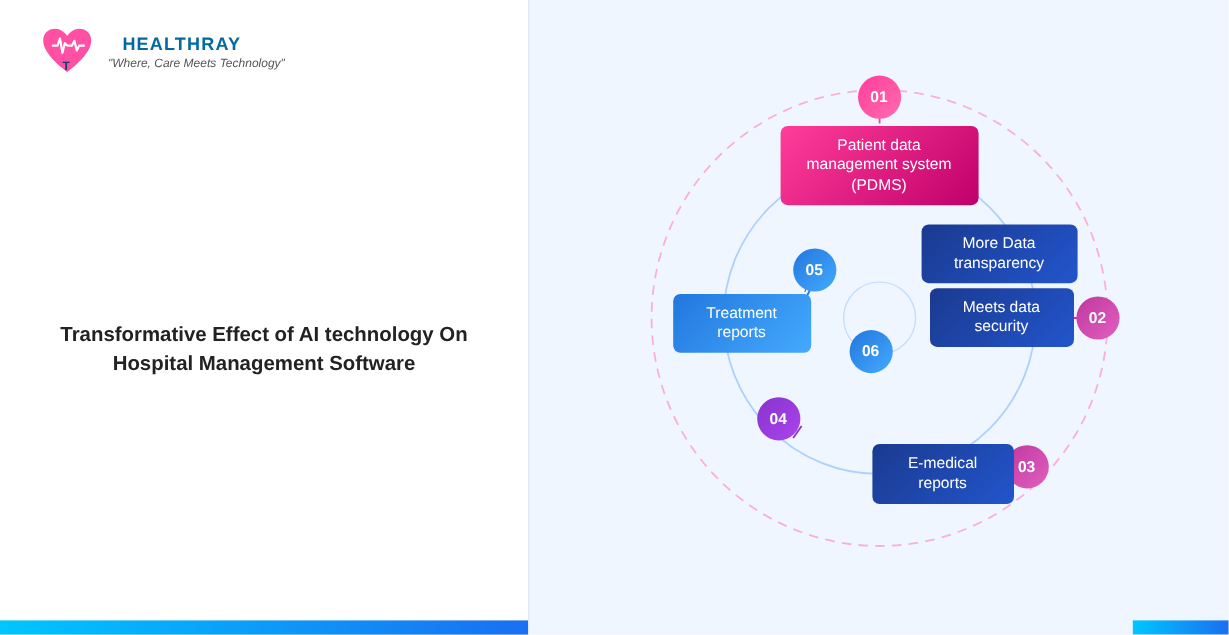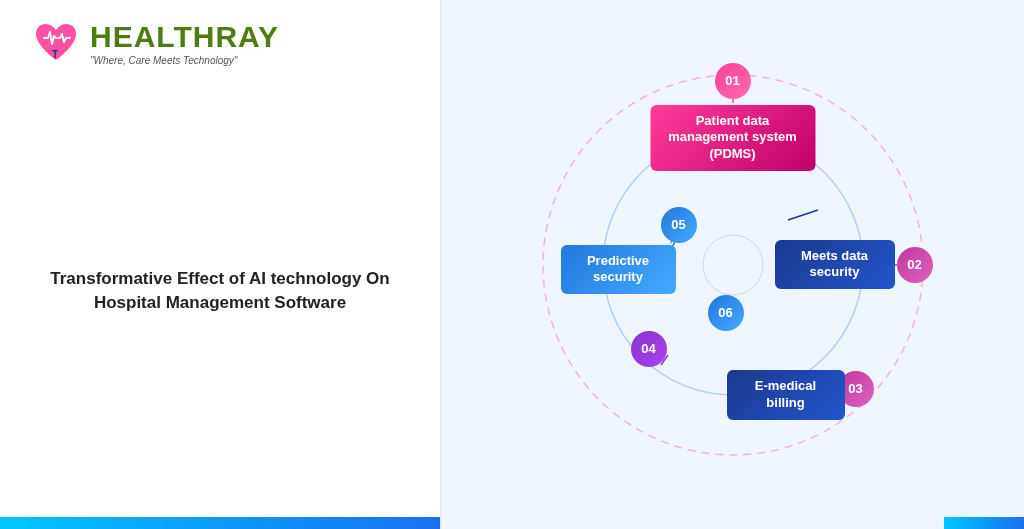--- a/index.html
+++ b/index.html
@@ -34,25 +34,26 @@
       width: 52px;
       height: 48px;
     }
 
     .logo-text-block {
       display: flex;
       flex-direction: column;
     }
 
     .logo-name {
-      font-size: 30px;
+      font-size: 15px;
       font-weight: 900;
-      color: #4d7c0f;
+      color: #0369a1;
       letter-spacing: 1px;
       line-height: 1;
+      margin-left: 12px;
     }
 
     .logo-tagline {
       font-size: 10px;
       color: #555;
       font-style: italic;
       margin-top: 3px;
     }
 
     .main-title {
@@ -119,21 +120,21 @@
       color: #fff;
       z-index: 10;
     }
 
     
     .label-box {
       position: absolute;
       border-radius: 6px;
       padding: 8px 12px;
       font-size: 13px;
-      font-weight: 700;
+      font-weight: 400;
       color: #fff;
       text-align: center;
       line-height: 1.3;
       z-index: 10;
       min-width: 80px;
     }
 
     
     
     .badge-01 {
@@ -311,25 +312,28 @@
 
     <div class="label-box label-01" style="background: linear-gradient(135deg, #ff3d9a, #c0006a); top: 60px; left: 50%; transform: translateX(-50%); width: 165px;">
       <span>Patient data management system (PDMS)</span>
     </div>
 
     <div class="num-badge badge-05" style="background: linear-gradient(135deg, #2277dd, #44aaff); top: 162px; left: 148px;">
       <span>05</span>
     </div>
 
     <div class="label-box label-05" style="background: linear-gradient(135deg, #2277dd, #44aaff); top: 200px; left: 48px; width: 115px;">
-      <span>Predictive security</span>
-    </div>
-
-
-    <div class="num-badge badge-06" style="background: linear-gradient(135deg, #2277dd, #44aaff); top: 250px; left: 195px;">
+      <span>Treatment reports</span>
+    </div>
+
+    <div class="label-box label-more-data" style="background: linear-gradient(135deg, #1a3a8f, #2255cc); top: 142px; right: 55px; width: 130px;">
+      <span>More Data transparency</span>
+    </div>
+
+    <div class="num-badge badge-06" style="background: linear-gradient(135deg, #2277dd, #44aaff); top: 230px; left: 195px;">
       <span>06</span>
     </div>
 
     <div class="num-badge badge-02" style="background: linear-gradient(135deg, #c0389f, #e060c0); top: 50%; right: 20px; transform: translateY(-50%);">
       <span>02</span>
     </div>
 
     <div class="label-box label-02" style="background: linear-gradient(135deg, #1a3a8f, #2255cc); top: 50%; right: 58px; transform: translateY(-50%); width: 120px;">
       <span>Meets data security</span>
     </div>
@@ -337,18 +341,18 @@
     <div class="num-badge badge-04" style="background: linear-gradient(135deg, #8833cc, #aa44ee); bottom: 118px; left: 118px;">
       <span>04</span>
     </div>
 
 
     <div class="num-badge badge-03" style="background: linear-gradient(135deg, #c0389f, #e060c0); bottom: 78px; right: 79px;">
       <span>03</span>
     </div>
 
     <div class="label-box label-03" style="background: linear-gradient(135deg, #1a3a8f, #2255cc); bottom: 65px; right: 108px; width: 118px;">
-      <span>E-medical billing</span>
+      <span>E-medical reports</span>
     </div>
   </div>
 
   <div class="bottom-accent"></div>
 </div>
 
 </body></html>

